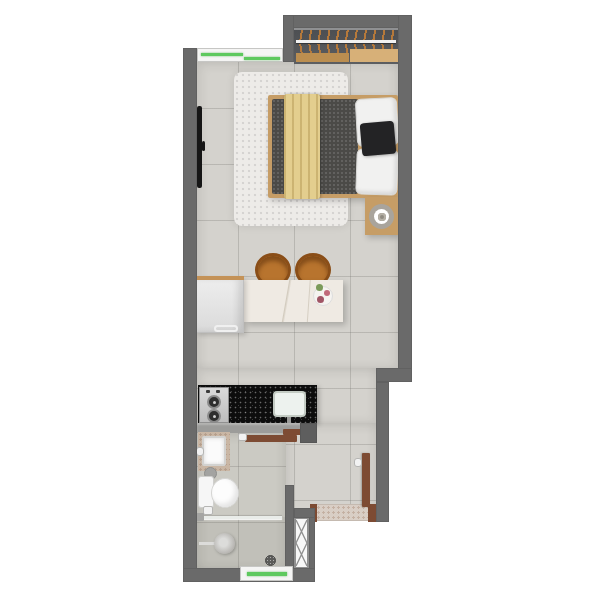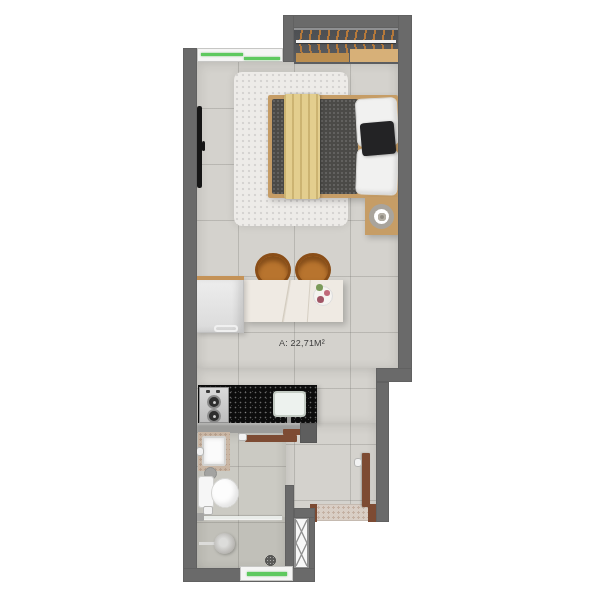--- a/index.html
+++ b/index.html
@@ -133,21 +133,20 @@
     <div class="deco-dot" style="left:72px;top:4px;width:7px;height:7px;background:#7a9a5a;"></div>
     <div class="deco-dot" style="left:80px;top:10px;width:6px;height:6px;background:#c06a7a;"></div>
     <div class="deco-dot" style="left:73px;top:16px;width:7px;height:7px;background:#a05565;"></div>
   </div>
   <div class="fridge" style="left:196px;top:277px;width:48px;height:56px;">
     <div class="abs" style="left:-1px;top:-2px;width:48px;height:4px;background:#c49257;"></div>
     <div class="handle" style="left:17px;top:47px;width:24px;height:7px;border-radius:4px;background:transparent;border:2px solid #f0f0f0;"></div>
   </div>
 
   <div class="labelbox" style="left:202px;top:337px;width:200px;">
-    <div class="label-area">A: 22,71M²</div>
   </div>
 
   <div class="blackcounter" style="left:198px;top:385px;width:119px;height:38px;"></div>
   <div class="stove" style="left:199px;top:387px;width:30px;height:36px;">
     <div class="knob" style="left:6px;top:2px;width:4px;height:3px;"></div>
     <div class="knob" style="left:16px;top:2px;width:4px;height:3px;"></div>
     <div class="burner" style="left:7px;top:7px;"></div>
     <div class="burner" style="left:7px;top:21px;"></div>
   </div>
   <div class="ksink" style="left:273px;top:391px;width:33px;height:26px;"></div>

